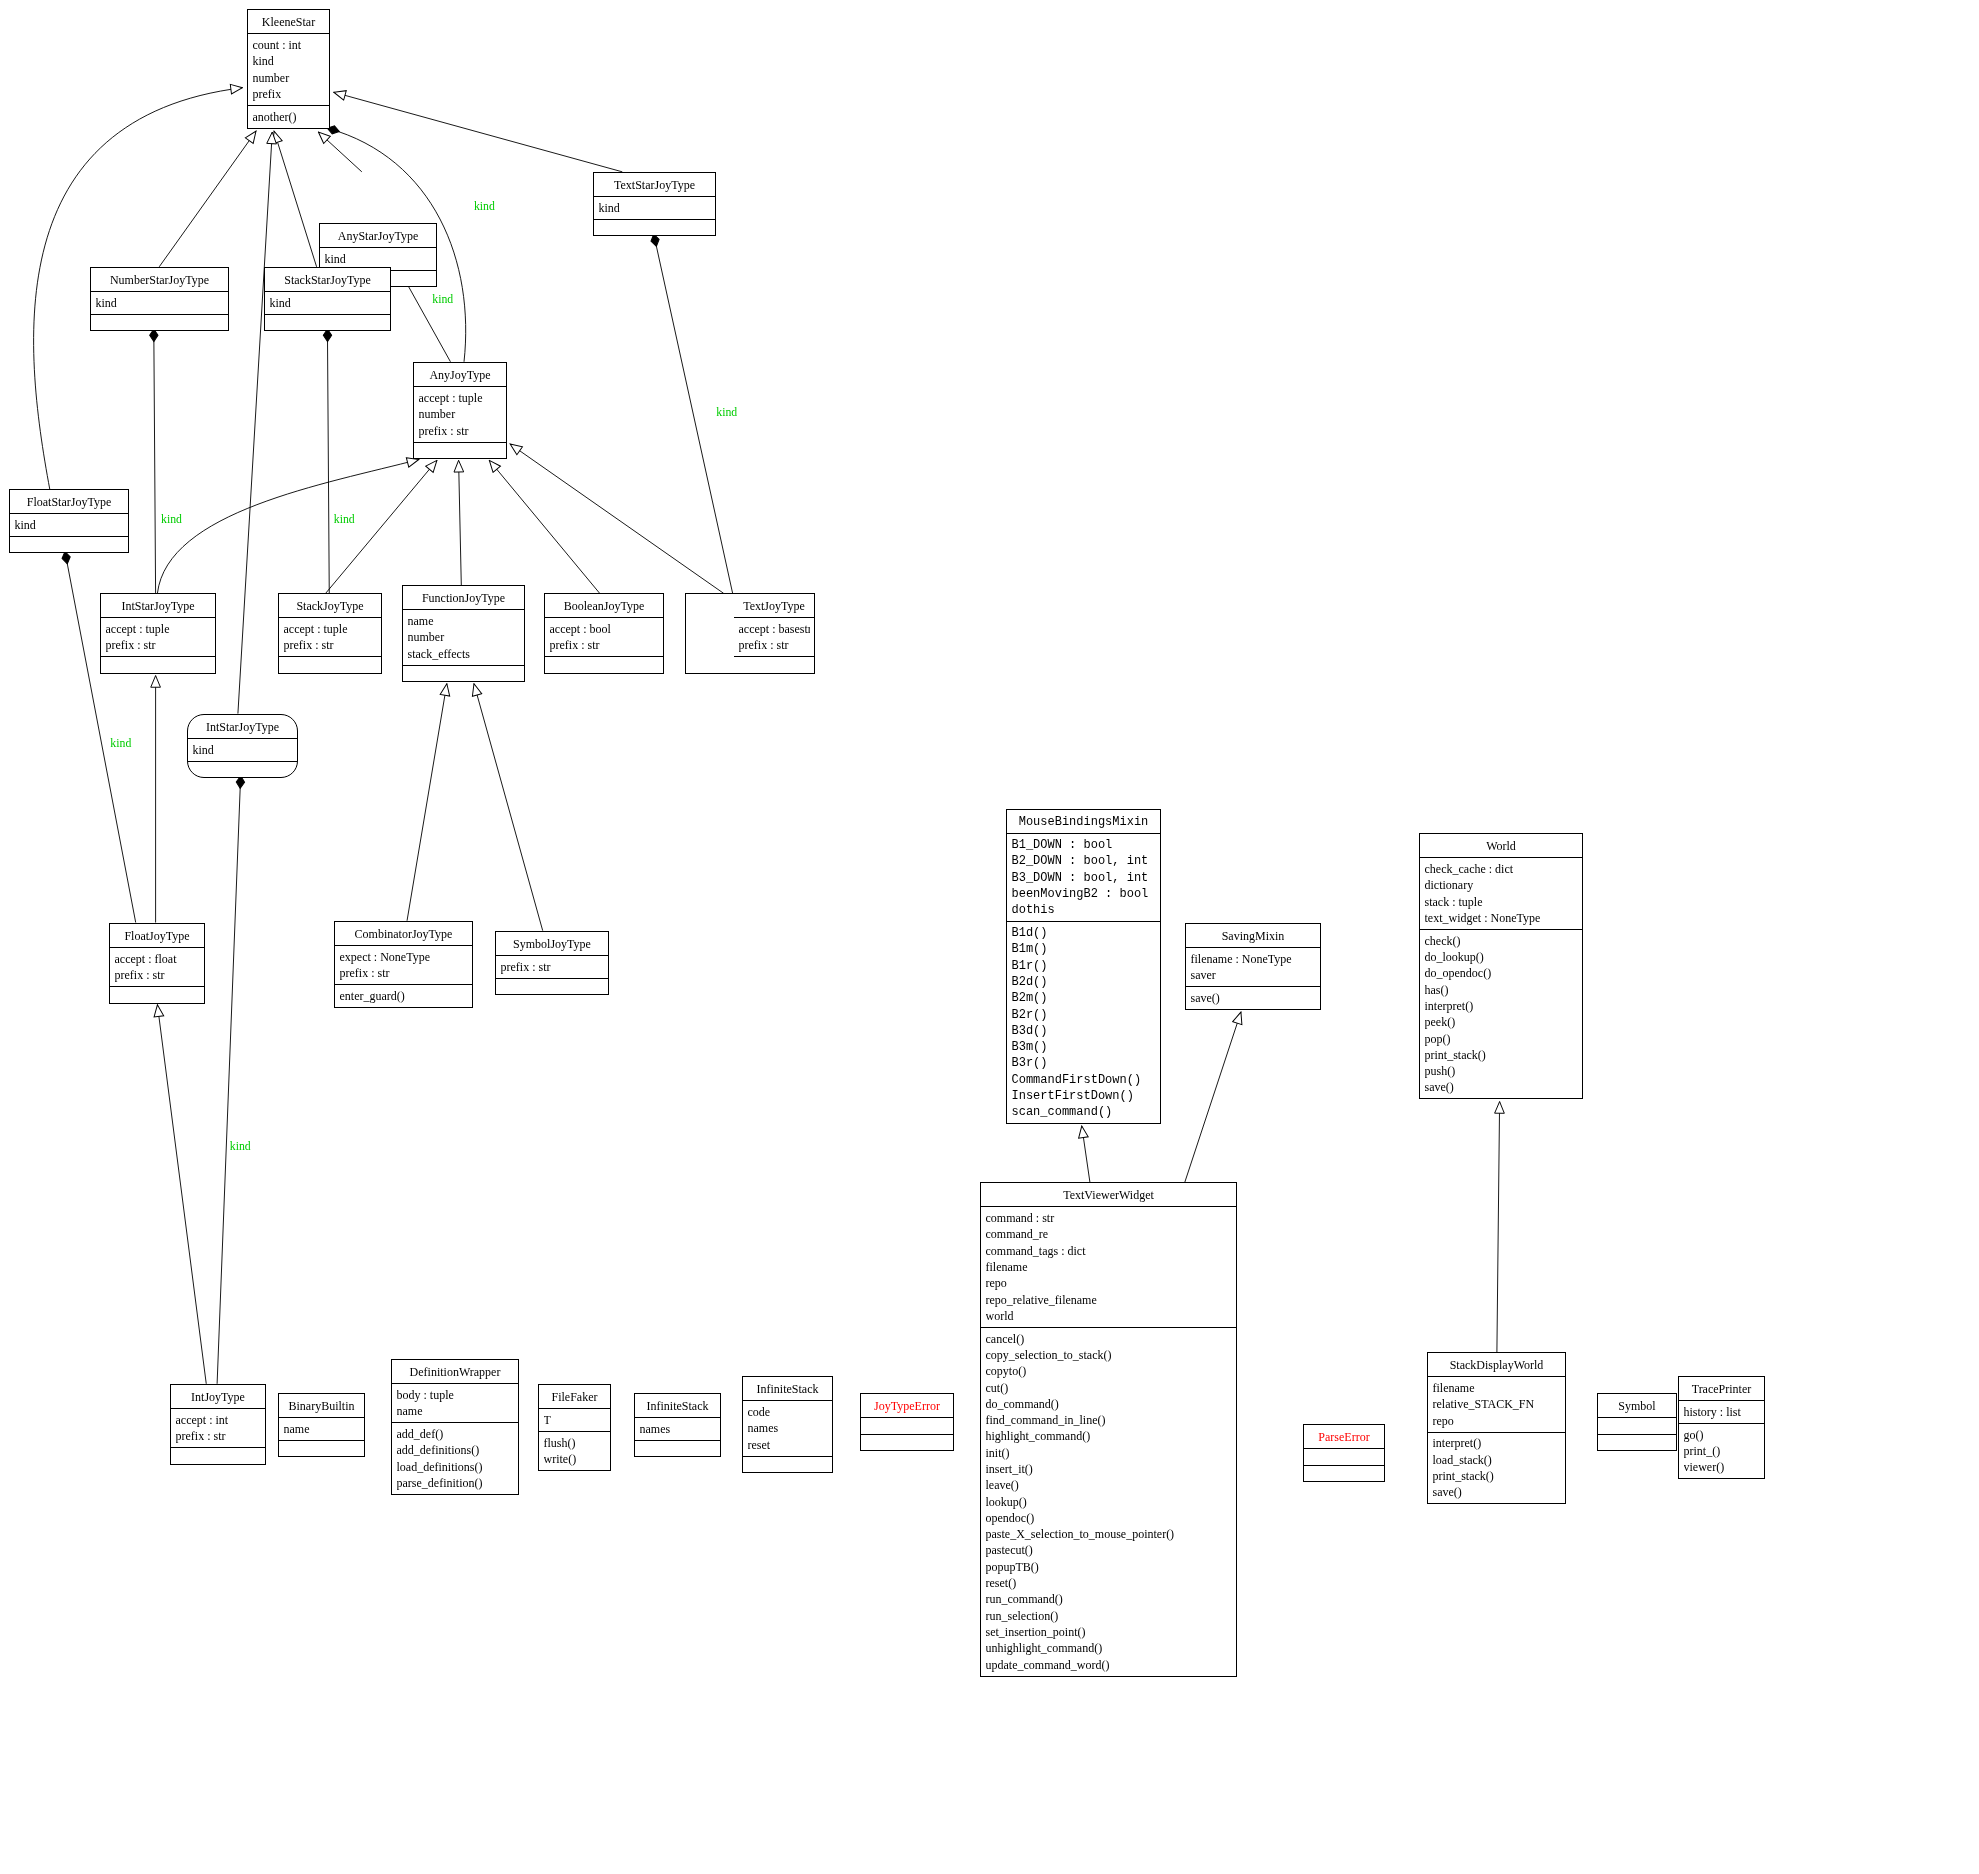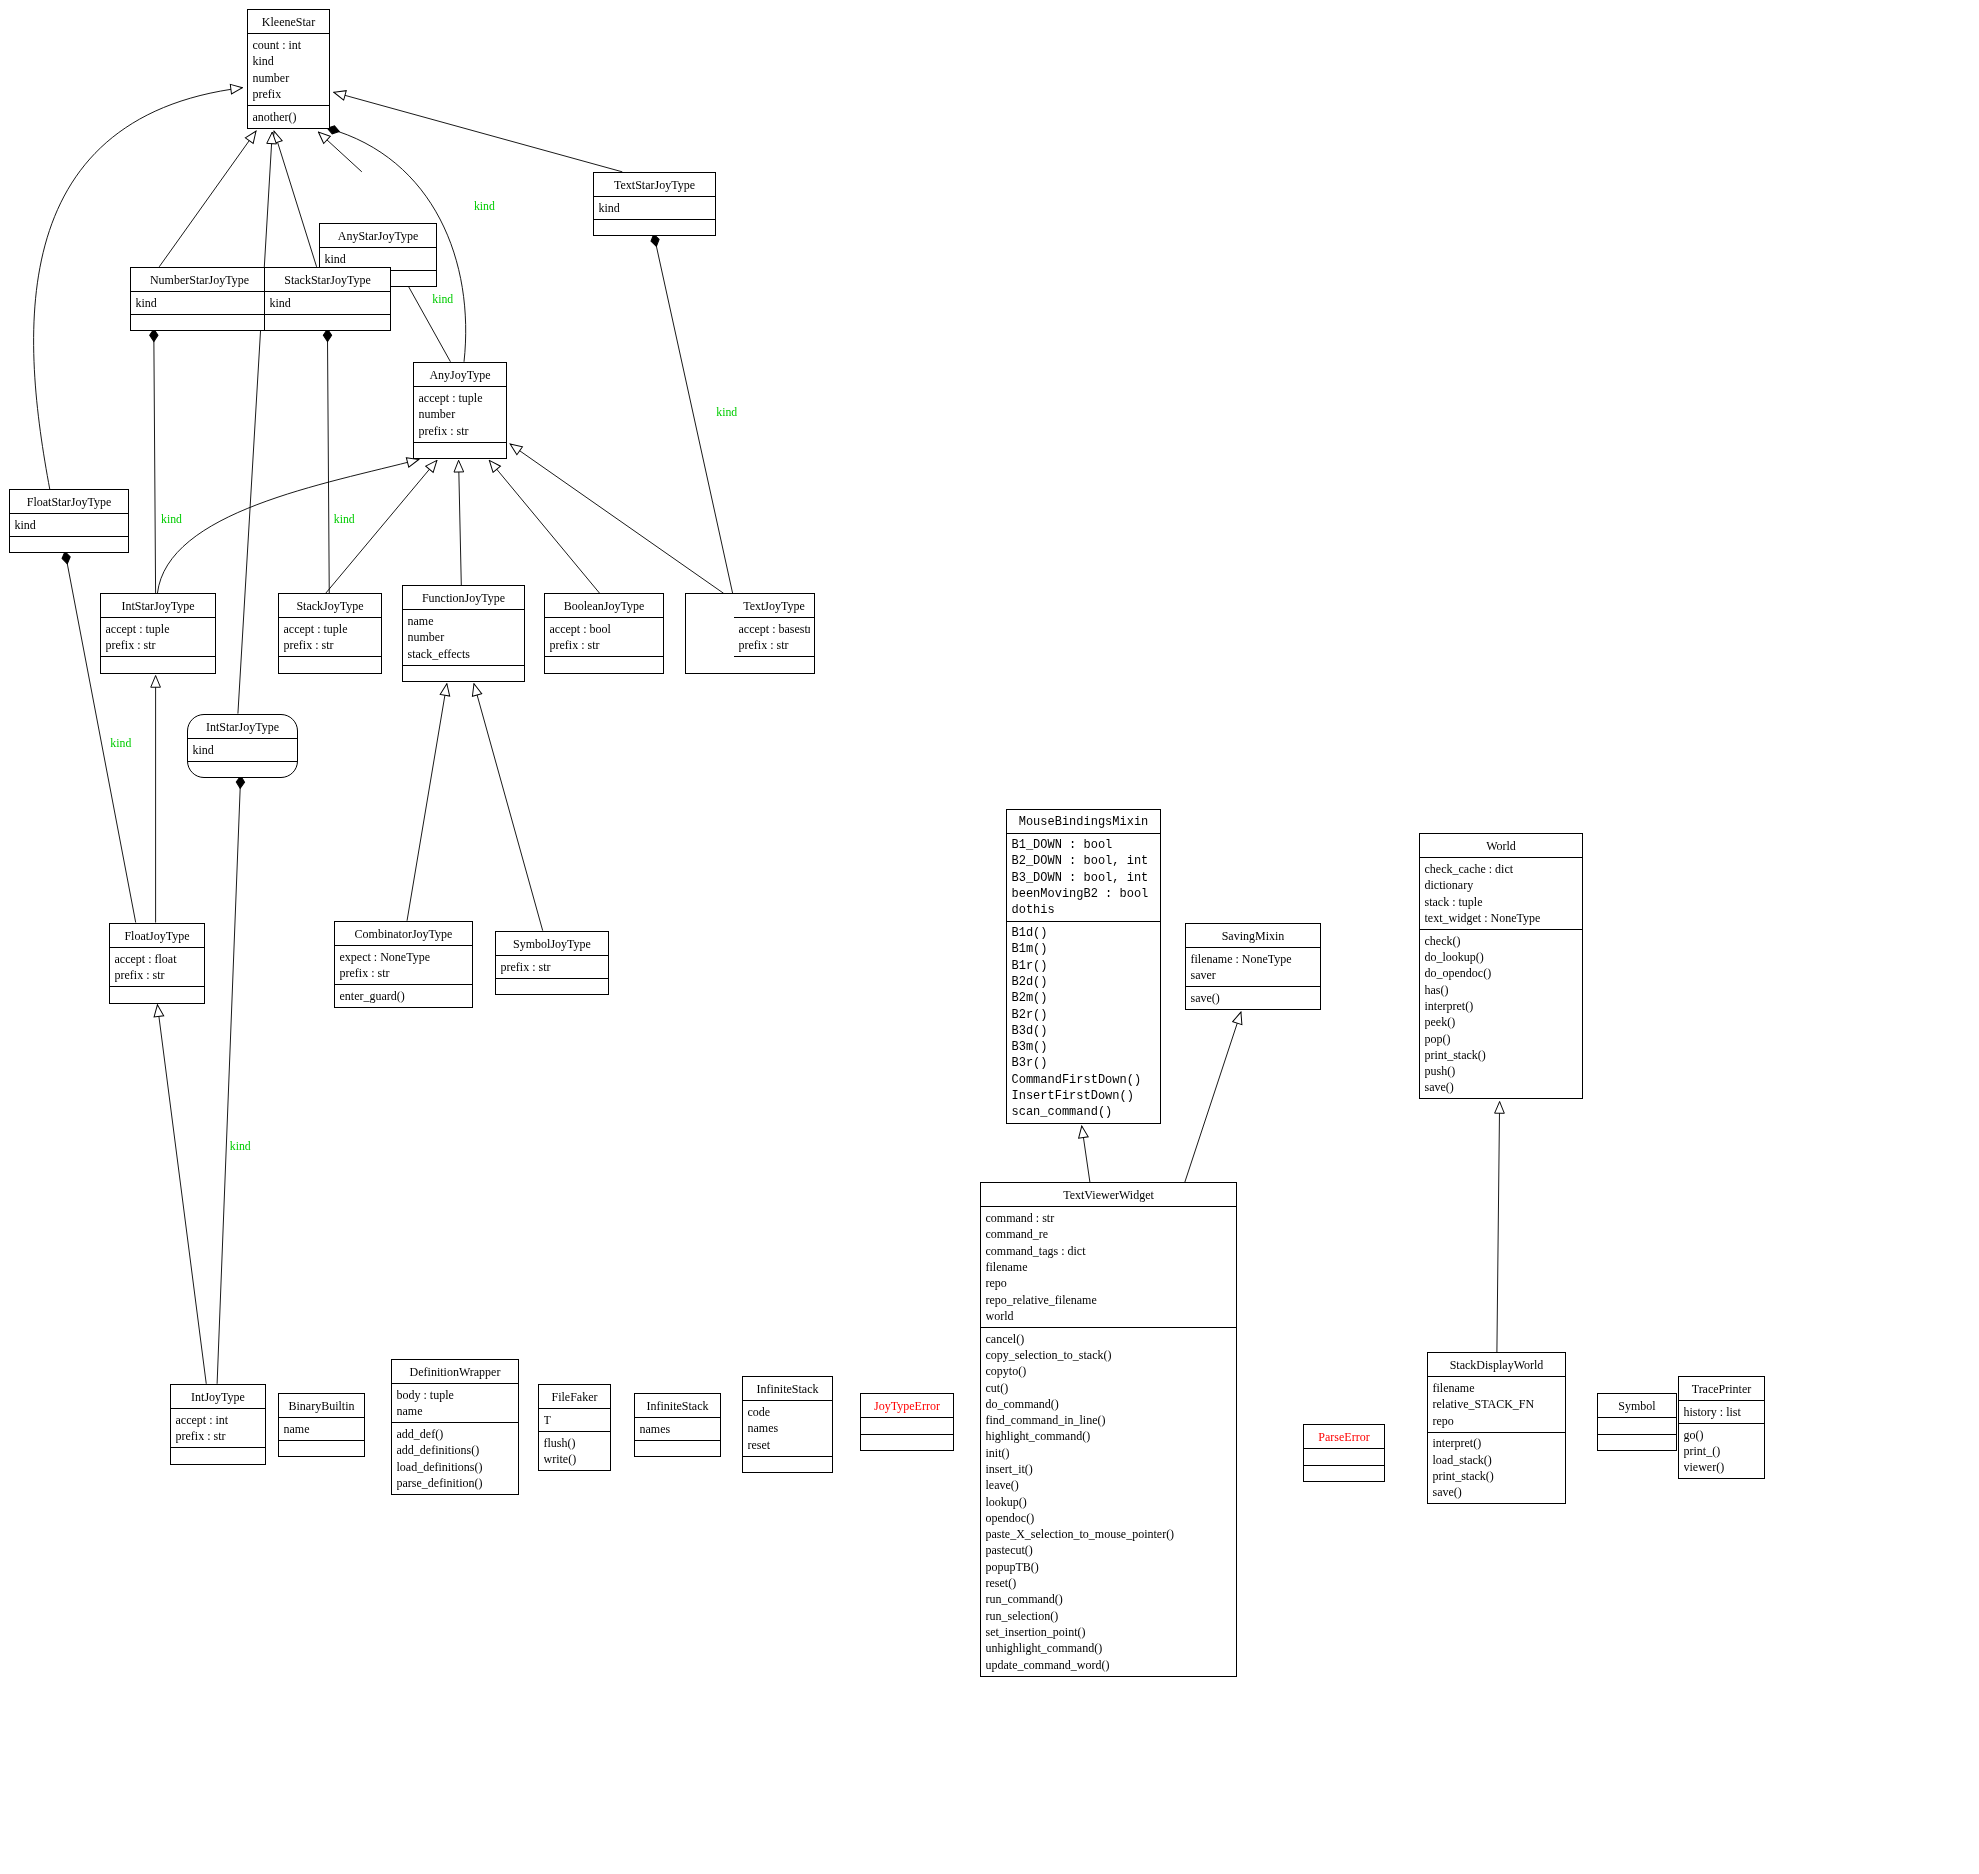--- a/index.html
+++ b/index.html
@@ -101,21 +101,21 @@
       </div>
       <div class="uml-sec"></div>
     </div>
     <div class="uml-class" style="left: 593px; top: 172px; width: 123px;">
       <div class="uml-title">TextStarJoyType</div>
       <div class="uml-sec">
         <div class="uml-line">kind</div>
       </div>
       <div class="uml-sec"></div>
     </div>
-    <div class="uml-class" style="left: 90px; top: 267px; width: 139px; margin-left: 40px;">
+    <div class="uml-class" style="left: 90px; top: 267px; width: 139px;">
       <div class="uml-title">NumberStarJoyType</div>
       <div class="uml-sec">
         <div class="uml-line">kind</div>
       </div>
       <div class="uml-sec"></div>
     </div>
     <div class="uml-class" style="left: 264px; top: 267px; width: 127px;">
       <div class="uml-title">StackStarJoyType</div>
       <div class="uml-sec">
         <div class="uml-line">kind</div>

